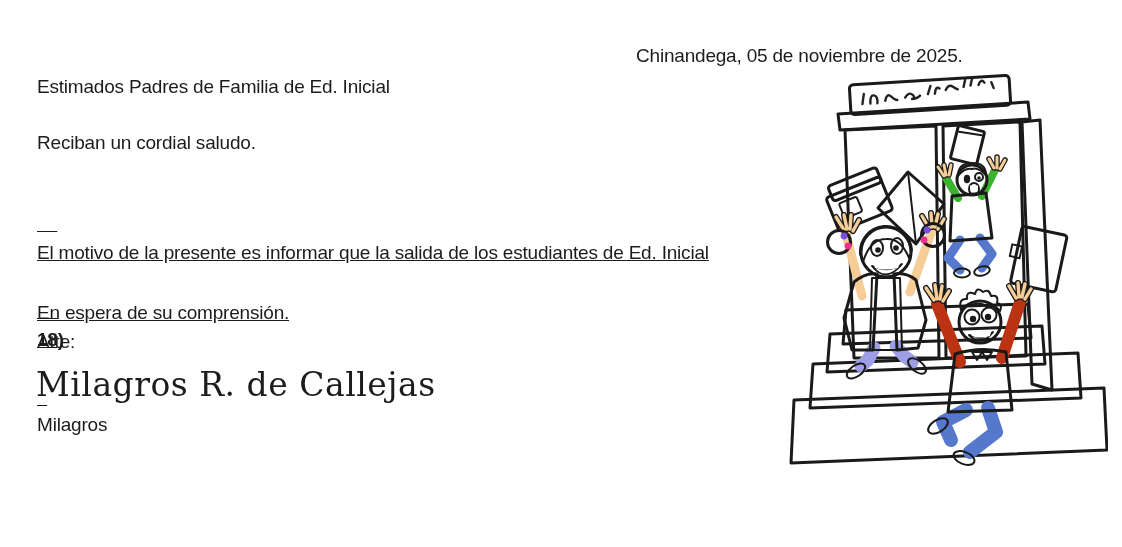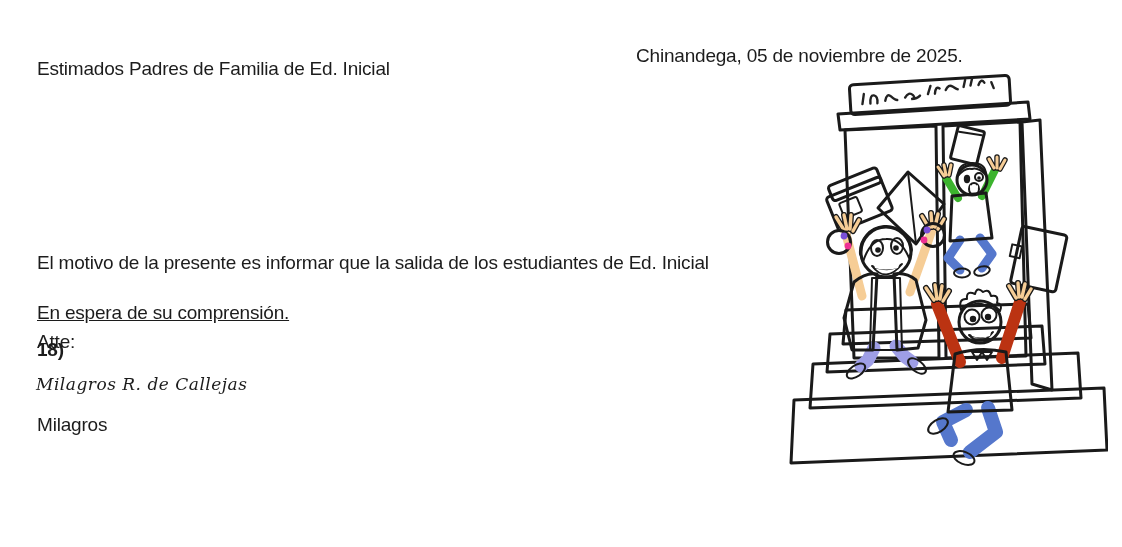--- a/index.html
+++ b/index.html
@@ -12,30 +12,29 @@
     color:#1c1c1c;
   }
   .txt{
     position:absolute;
     font-size:19px;
     letter-spacing:-0.2px;
     white-space:pre;
     line-height:29px;
   }
   .date-line{left:636px;top:41px;}
-  .salutation{left:37px;top:54px;}
+  .salutation{left:37px;top:72px;}
   .greeting{left:37px;top:128px;}
-  .body-block{left:37px;top:190px;}
+  .body-block{left:37px;top:180px;text-decoration:underline;}
   .closing{left:37px;top:298px;text-decoration:underline;}
   .signoff{left:37px;top:327px;text-align:right;}
   .signature{
     left:36px;top:370px;
     font-family:"DejaVu Serif","Liberation Serif",serif;
-    font-style:italic;
-    font-size:17px;
+    font-size:33px;
     letter-spacing:0.5px;
   }
   .signer-title{left:37px;top:410px;}
   .bold{font-weight:700;}
   .clipart{
     position:absolute;
     left:788px;top:58px;
     width:320px;height:415px;
   }
   
@@ -45,20 +44,21 @@
 </style>
 </head>
 <body>
 
 <div class="page">
 
   <div class="txt date-line">Chinandega, 05 de noviembre de 2025.</div>
 
   <div class="txt salutation">Estimados Padres de Familia de Ed. Inicial</div>
 
+  <div class="txt greeting">Reciban un cordial saludo.</div>
 
   <div class="txt body-block">
     <div>El motivo de la presente es informar que la salida de los estudiantes de Ed. Inicial</div>
     <div class="bold">18)</div>
   </div>
 
   <div class="txt closing">En espera de su comprensión.</div>
 
   <div class="txt signoff">Atte:</div>
 

